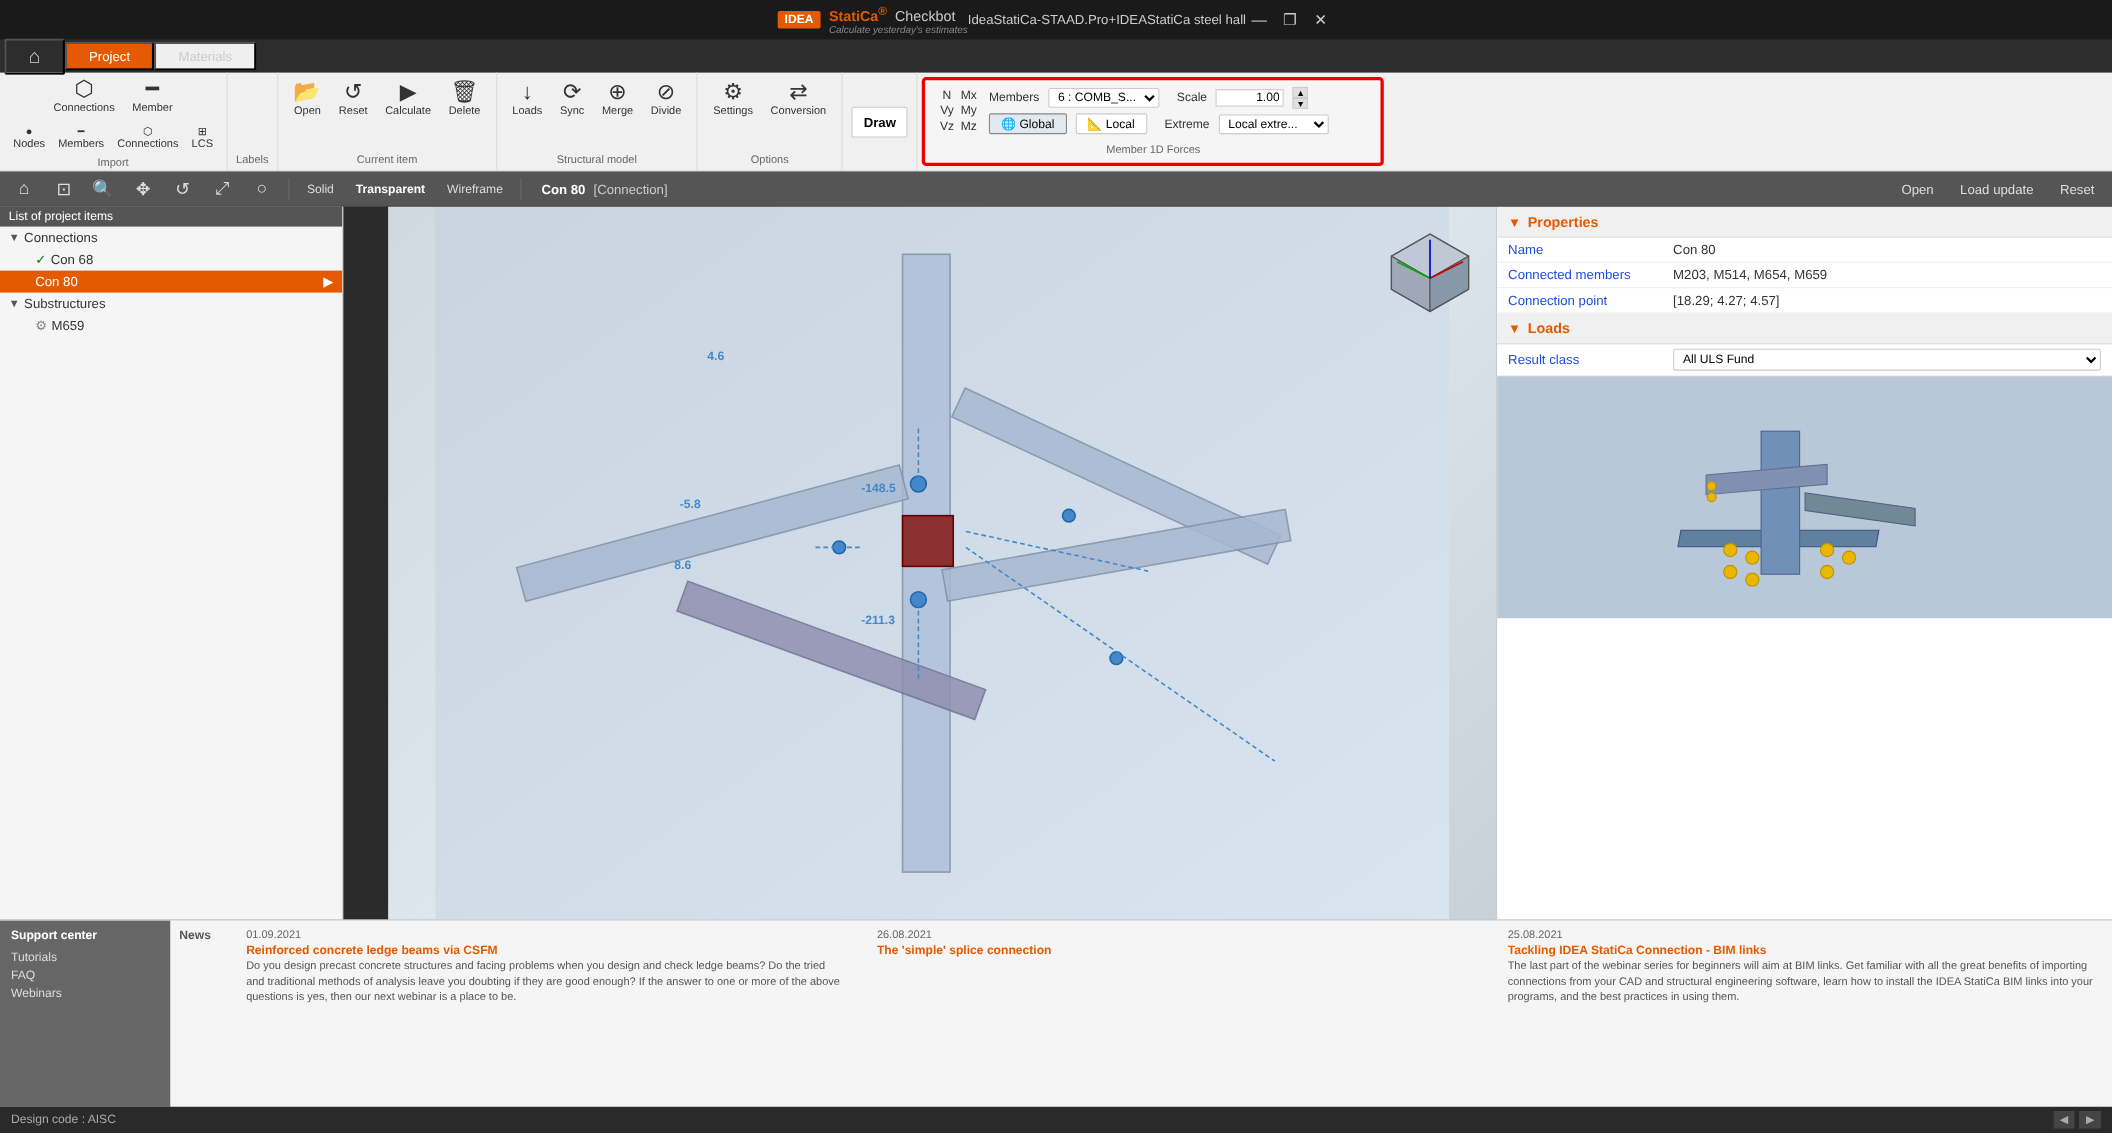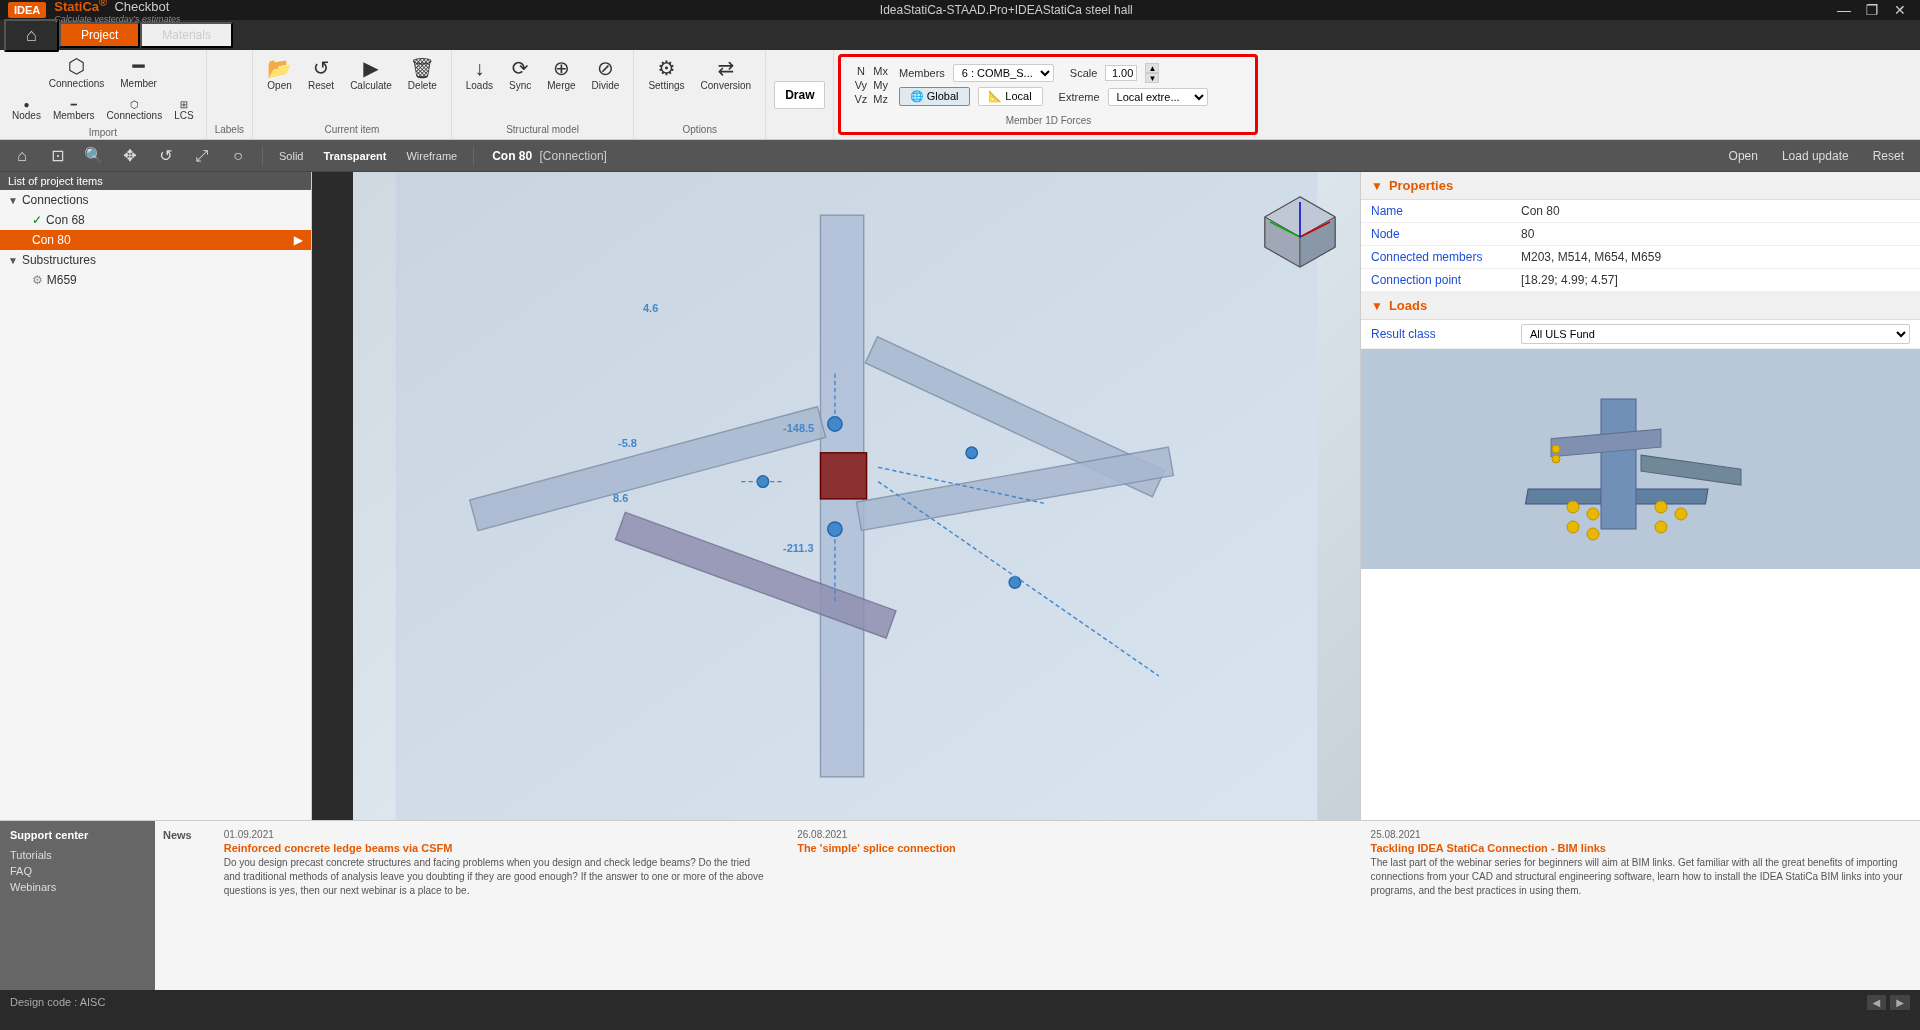--- a/index.html
+++ b/index.html
@@ -1,21 +1,21 @@
 <!DOCTYPE html>
 <html><head>
   <meta charset="utf-8">
   <style>
     * { margin: 0; padding: 0; box-sizing: border-box; }
     body { font-family: 'Segoe UI', Arial, sans-serif; font-size: 12px; background: #2b2b2b; color: #333; width: 1920px; height: 1030px; overflow: hidden; }
 
     
     #titlebar {
-      display: flex; align-items: center; justify-content: space-between;
-      background: #1a1a1a; height: 20px; padding: 0 8px;
+      display: flex; align-items: center; justify-content: center;
+      background: #1a1a1a; height: 36px; padding: 0 8px;
     }
     #titlebar .logo-area { display: flex; align-items: center; gap: 8px; }
     #titlebar .logo { background: #e55a00; color: white; font-weight: bold; font-size: 11px; padding: 2px 6px; border-radius: 2px; }
     #titlebar .window-controls { display: flex; gap: 4px; }
     #titlebar .win-btn { background: none; border: none; color: #ccc; font-size: 14px; cursor: pointer; width: 24px; height: 24px; display: flex; align-items: center; justify-content: center; }
 
     
     #navtabs {
       display: flex; align-items: center; background: #2d2d2d; height: 30px; padding: 0 4px;
     }
@@ -188,21 +188,21 @@
     .structure-svg { position: absolute; top: 0; left: 0; width: 100%; height: 100%; }
 
     
     .cube-widget {
       position: absolute; top: 20px; right: 20px; width: 80px; height: 80px;
     }
     .action-btn {
       background: none; border: none; color: #ddd; font-size: 12px; cursor: pointer;
       padding: 4px 8px;
     }
-    .scale-input { width: 32px; border: 1px solid #ccc; padding: 1px 3px; font-size: 11px; text-align: right; }
+    .scale-input { width: 62px; border: 1px solid #ccc; padding: 1px 3px; font-size: 11px; text-align: right; }
     .spin-btns { display: flex; flex-direction: column; }
     .spin-btn { width: 14px; height: 10px; background: #e0e0e0; border: 1px solid #ccc; cursor: pointer; font-size: 8px; display: flex; align-items: center; justify-content: center; }
   </style>
 </head>
 <body>
 
 <div id="titlebar">
   <div class="logo-area">
     <span class="logo">IDEA</span>
     <div>
@@ -477,30 +477,26 @@
 
     <div class="panel-section-header">
       <span class="collapse-arrow">▼</span>
       <span class="panel-section-title">Properties</span>
     </div>
     <div class="prop-row">
       <span class="prop-label">Name</span>
       <span class="prop-value">Con 80</span>
     </div>
     <div class="prop-row">
-      <span class="prop-label">Node</span>
-      <span class="prop-value">80</span>
-    </div>
-    <div class="prop-row">
       <span class="prop-label">Connected members</span>
       <span class="prop-value">M203, M514, M654, M659</span>
     </div>
     <div class="prop-row">
       <span class="prop-label">Connection point</span>
-      <span class="prop-value">[18.29; 4.99; 4.57]</span>
+      <span class="prop-value">[18.29; 4.27; 4.57]</span>
     </div>
 
     <div class="panel-section-header">
       <span class="collapse-arrow">▼</span>
       <span class="panel-section-title">Loads</span>
     </div>
     <div class="prop-row">
       <span class="prop-label">Result class</span>
       <select class="prop-dropdown">
         <option>All ULS Fund</option>

